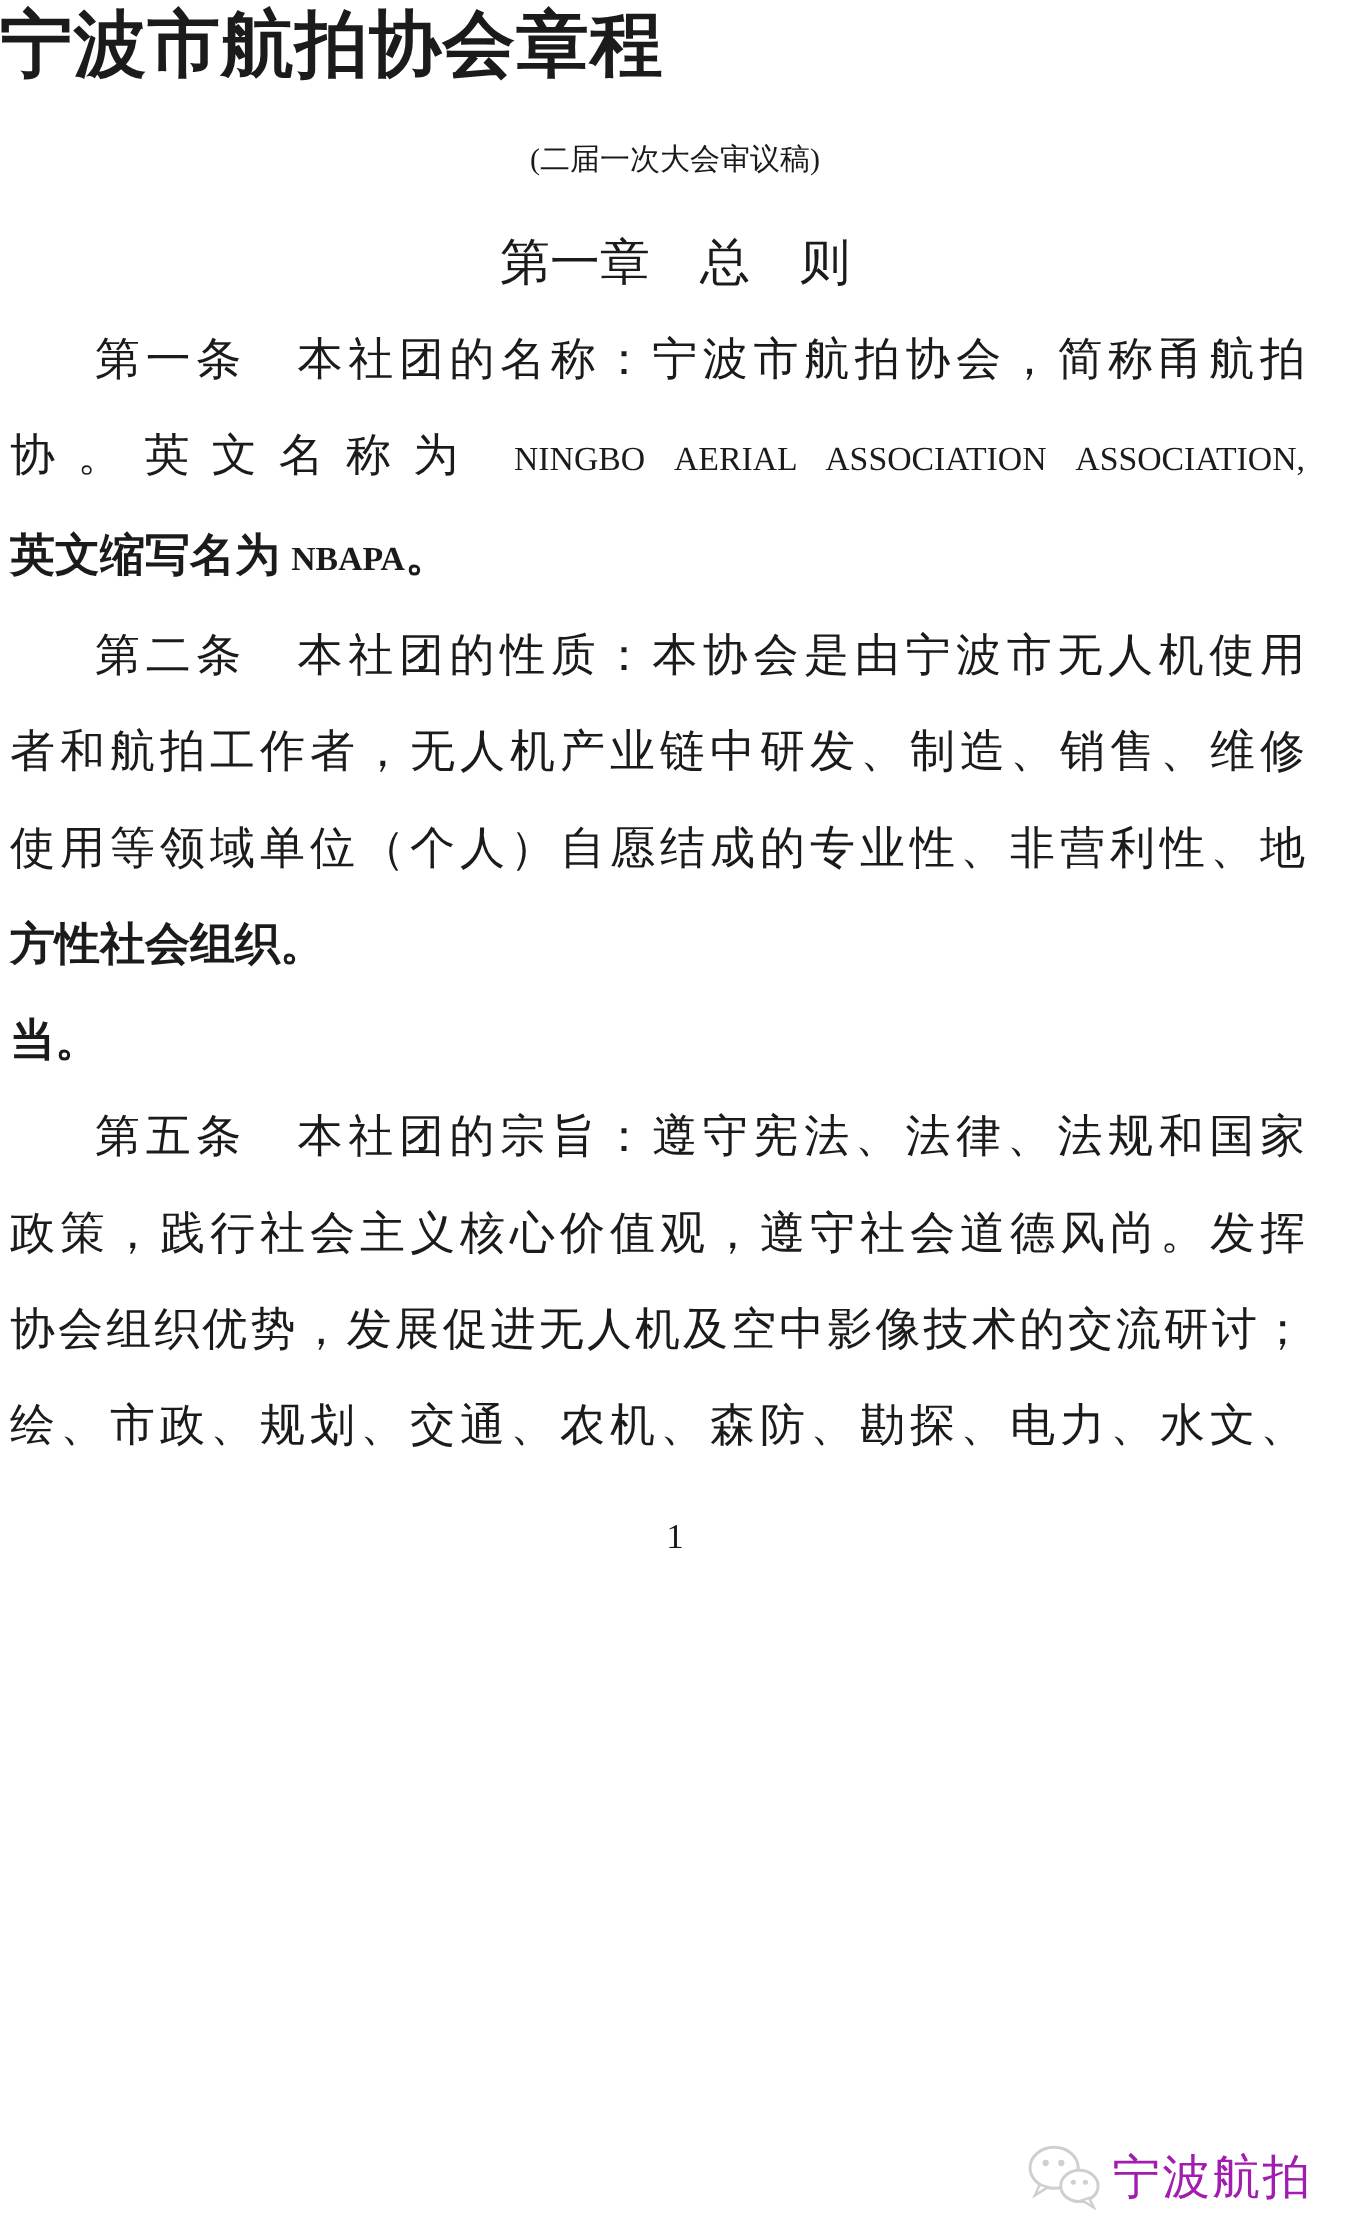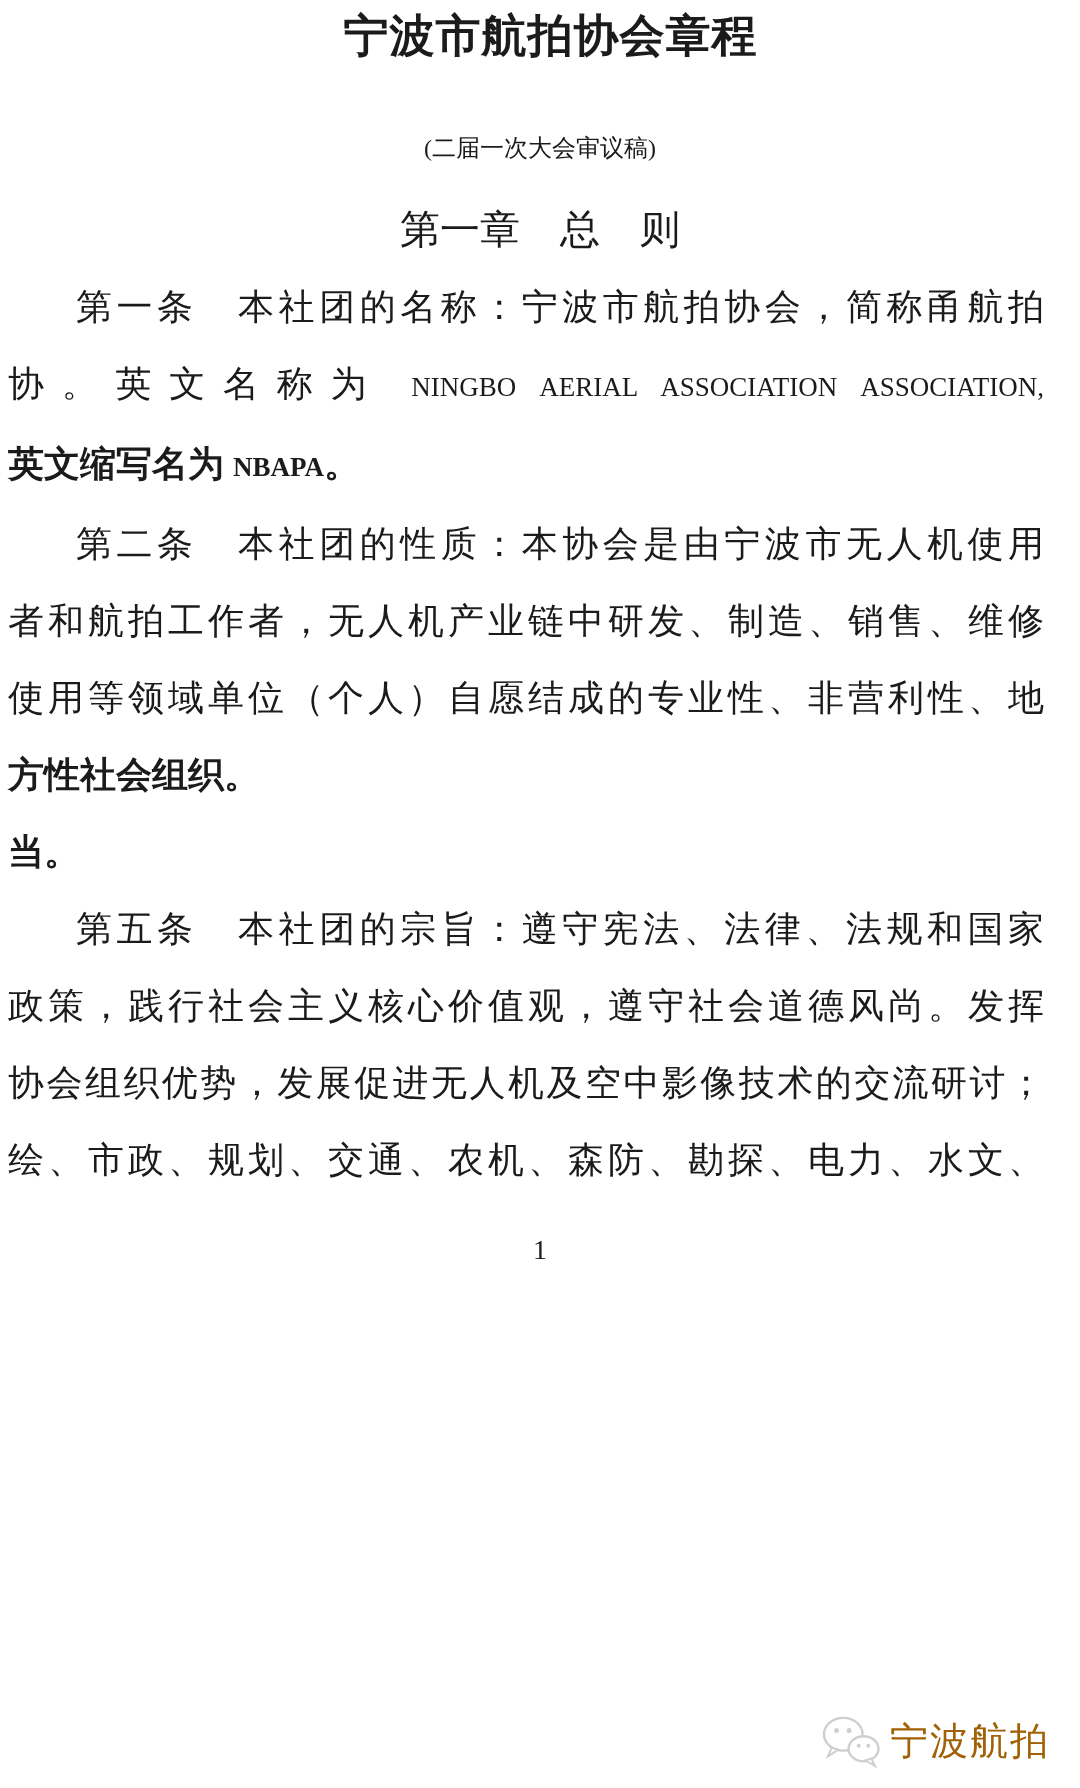--- a/index.html
+++ b/index.html
@@ -10,29 +10,28 @@
     background: #ffffff;
     position: relative;
     overflow: hidden;
     font-family: "Liberation Serif", "DejaVu Serif", serif;
     color: #1b1b1b;
   }
   .page { width: 100%; height: 100%; position: relative; }
 
   .doc-title {
     padding-top: 6px;
-    font-size: 45px;
+    font-size: 58px;
     line-height: 60px;
     font-weight: 700;
-    text-align: center;
+    text-align: left;
     letter-spacing: 1px;
-    margin-left: 21px;
   }
   .doc-subtitle {
-    margin-top: 66px;
+    margin-top: 46px;
     font-size: 24px;
     line-height: 32px;
     text-align: center;
   }
   .chapter-heading {
     margin-top: 42px;
     font-size: 40px;
     line-height: 48px;
     text-align: center;
   }
@@ -71,21 +70,21 @@
     top: 1712px;
     right: 30px;
     height: 58px;
     display: flex;
     align-items: center;
     gap: 8px;
   }
   .watermark-label {
     font-size: 38px;
     letter-spacing: 2px;
-    color: #a16207;
+    color: #a21caf;
     text-shadow: 0 1px 0 #ffffff;
     font-family: "Liberation Serif", "DejaVu Serif", serif;
   }
   .wechat-icon svg { display: block; }
 </style>
 </head>
 <body>
 
 <div class="page">
 

